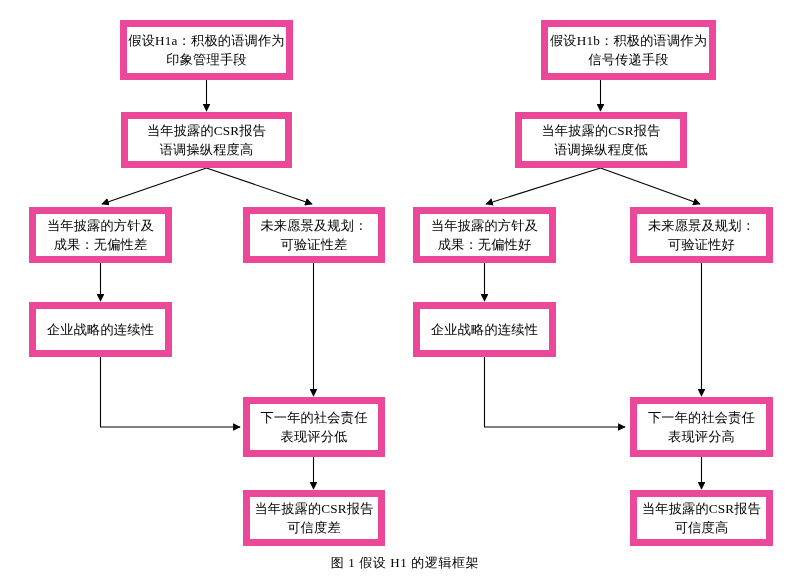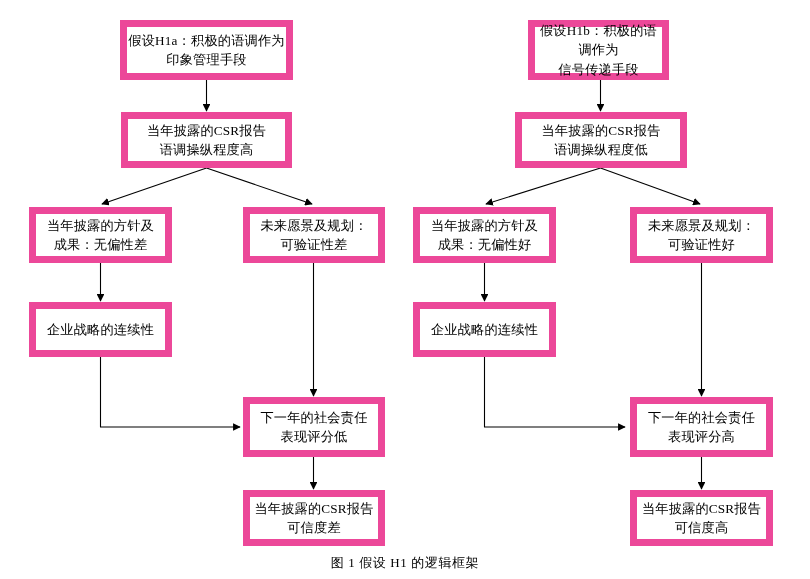--- a/index.html
+++ b/index.html
@@ -127,21 +127,21 @@
   <div class="node" style="left:243px; top:397px; width:142px; height:60px;">
     <span class="node-text">下一年的社会责任
 表现评分低</span>
   </div>
 
   <div class="node" style="left:243px; top:490px; width:142px; height:56px;">
     <span class="node-text">当年披露的CSR报告
 可信度差</span>
   </div>
 
-  <div class="node" style="left:528px; top:20px; width:141px; height:60px;">
+  <div class="node" style="left:541px; top:20px; width:175px; height:60px;">
     <span class="node-text">假设H1b：积极的语调作为
 信号传递手段</span>
   </div>
 
   <div class="node" style="left:515px; top:112px; width:172px; height:56px;">
     <span class="node-text">当年披露的CSR报告
 语调操纵程度低</span>
   </div>
 
   <div class="node" style="left:413px; top:207px; width:143px; height:56px;">

